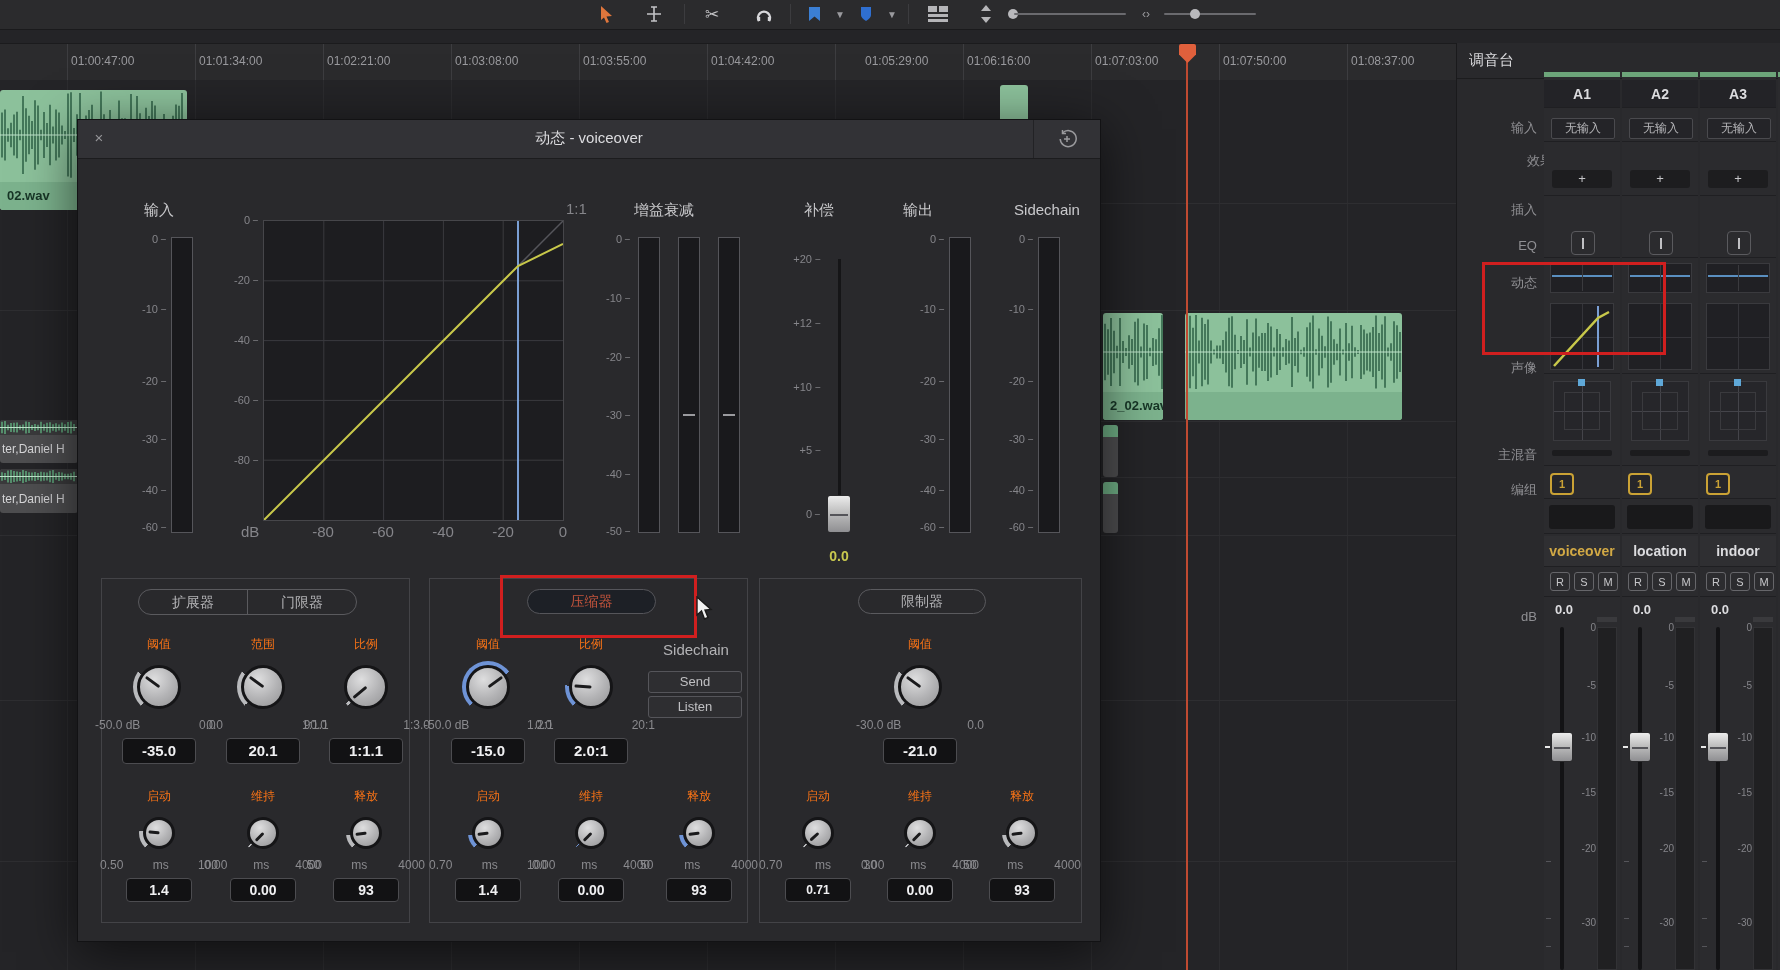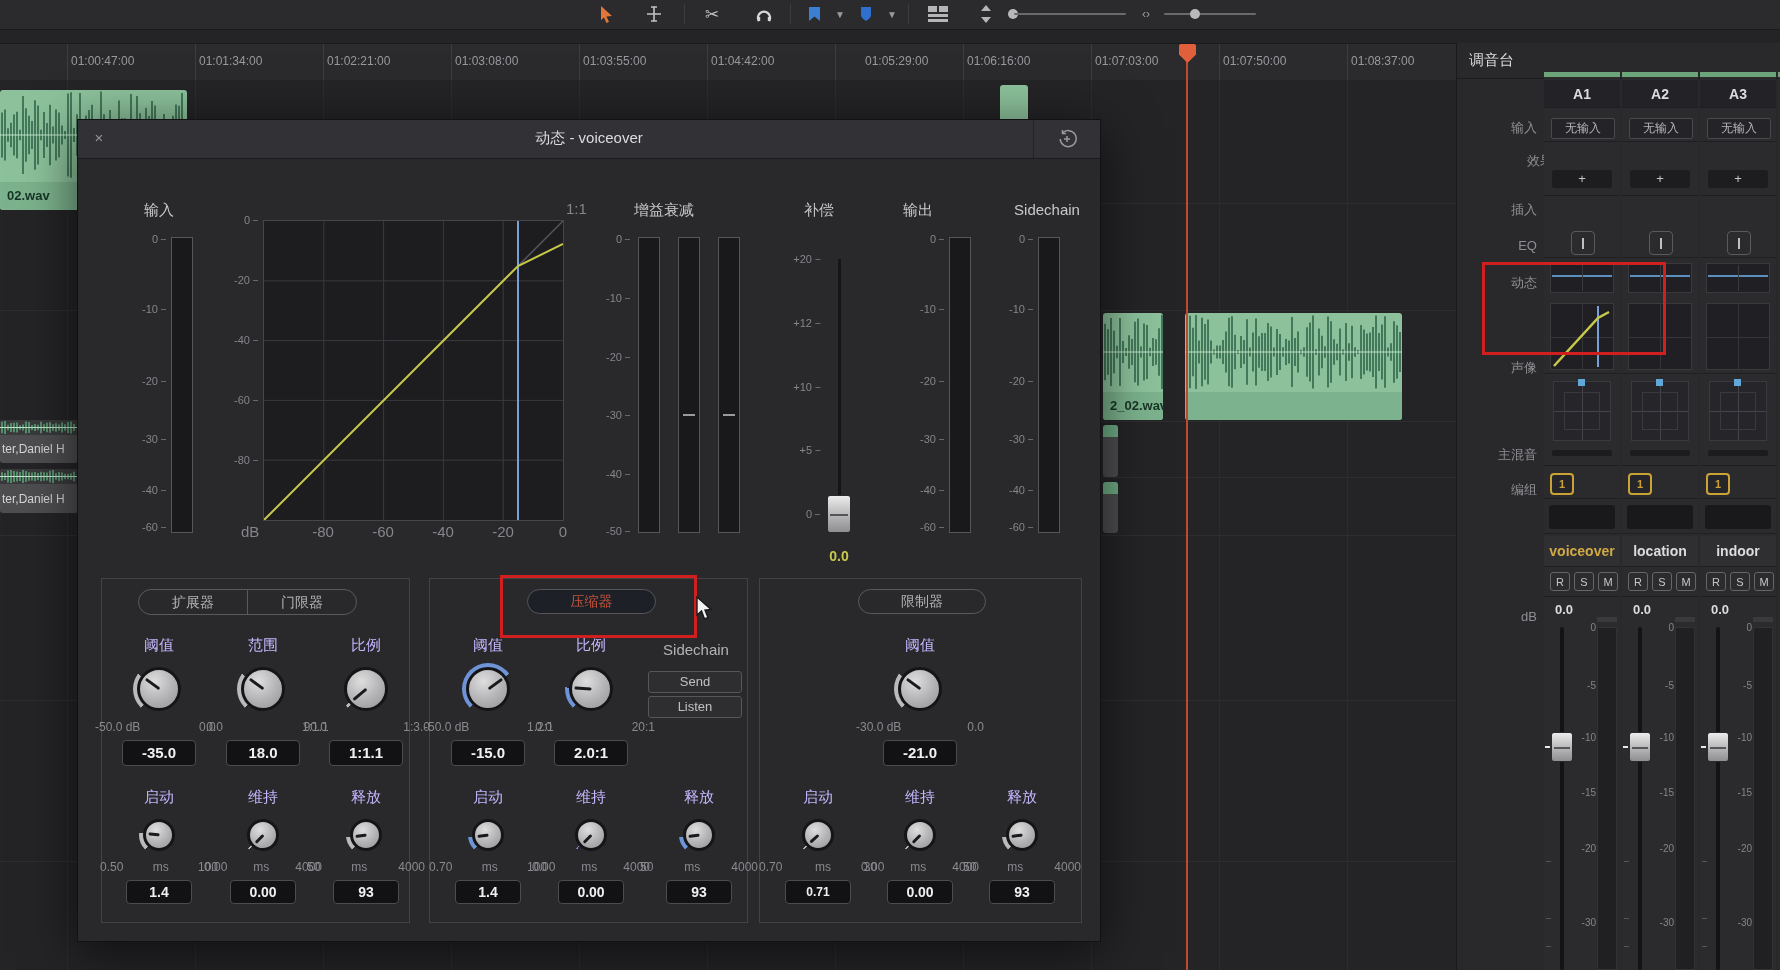--- a/index.html
+++ b/index.html
@@ -59,21 +59,21 @@
   .panel{position:absolute;border:1px solid #434347;box-sizing:border-box;}
   .pill{position:absolute;height:25px;border:1px solid #5a5a5e;border-radius:13px;box-sizing:border-box;
         font-size:14px;color:#b3b3b6;text-align:center;line-height:23px;}
   .pill.active{background:#1d2026;color:#c4543c;border-color:#55555a;}
   .tabgroup{position:absolute;height:26px;border:1px solid #5a5a5e;border-radius:13px;display:flex;box-sizing:border-box;overflow:hidden;}
   .tabgroup .tab{flex:1;font-size:14px;color:#b3b3b6;text-align:center;line-height:24px;}
   .tabgroup .tab + .tab{border-left:1px solid #5a5a5e;}
   .redbox{position:absolute;border:3px solid #d01f1f;z-index:60;}
 
   .kgroup{position:absolute;transform:translateX(-50%);text-align:center;}
-  .klabel{font-size:15px;color:#c4b5fd;margin-bottom:8px;white-space:nowrap;font-family:Liberation Mono, monospace;}
+  .klabel{font-size:12px;color:#f97316;margin-bottom:8px;white-space:nowrap;font-family:Liberation Mono, monospace;}
   .knob{position:relative;margin:0 auto;}
   .karc{position:absolute;inset:0;border-radius:50%;}
   .kbody{position:absolute;inset:4px;border-radius:50%;border:3px solid #151517;
          background:radial-gradient(circle at 38% 30%,#dededf,#b2b2b4 55%,#939395);box-sizing:border-box;}
   .kptr{position:absolute;left:calc(50% - 1.5px);top:9px;width:3px;height:calc(50% - 9px);background:#1a1a1c;transform-origin:50% 100%;border-radius:2px;}
   .krange{display:flex;justify-content:space-between;font-size:12px;color:#8a8a8e;margin-top:5px;white-space:nowrap;}
   .kvalue{margin:6px auto 0;background:#121214;border:1px solid #4c4c50;border-radius:4px;
           color:#f0f0f2;font-weight:bold;}
 
   .sc-btn{position:absolute;width:94px;height:22px;background:#2e2e31;border:1px solid #55555a;border-radius:3px;
@@ -361,21 +361,21 @@
           <div class="klabel">范围</div>
           <div class="knob" style="width:52px;height:52px">
             <div class="karc" style="background:conic-gradient(from 225deg, #b9babd 0deg 81deg, transparent 81deg 360deg)"></div>
             <div class="kbody"></div>
             <div class="kptr" style="transform:rotate(-54deg)"></div>
           </div>
           <div class="krange" style="width:128px;margin-left:auto;margin-right:auto">
             <div>0.0</div>
             <div>90.0</div>
           </div>
-          <div class="kvalue" style="width:72px;height:24px;line-height:24px;font-size:15px">18.0</div>
+          <div class="kvalue" style="width:72px;height:24px;line-height:24px;font-size:15px">20.1</div>
         </div>
         <div class="kgroup" style="left:288px;top:516px;width:150px">
           <div class="klabel">比例</div>
           <div class="knob" style="width:52px;height:52px">
             <div class="karc" style="background:conic-gradient(from 225deg, #b9babd 0deg 5.4deg, transparent 5.4deg 360deg)"></div>
             <div class="kbody"></div>
             <div class="kptr" style="transform:rotate(-129.6deg)"></div>
           </div>
           <div class="krange" style="width:128px;margin-left:auto;margin-right:auto">
             <div>1:1.1</div>

